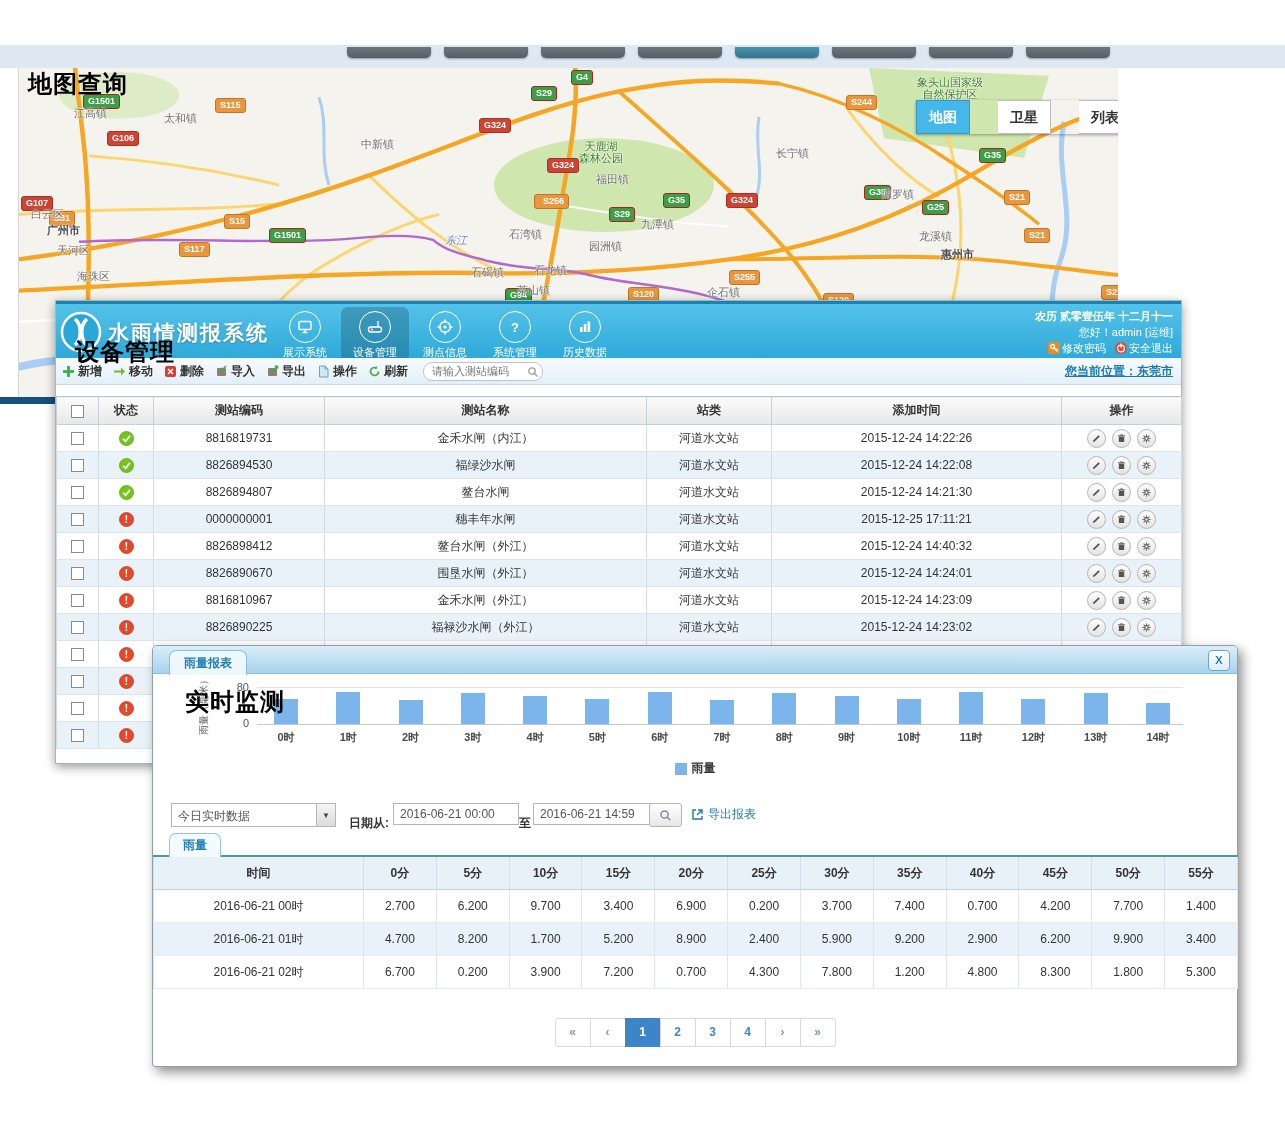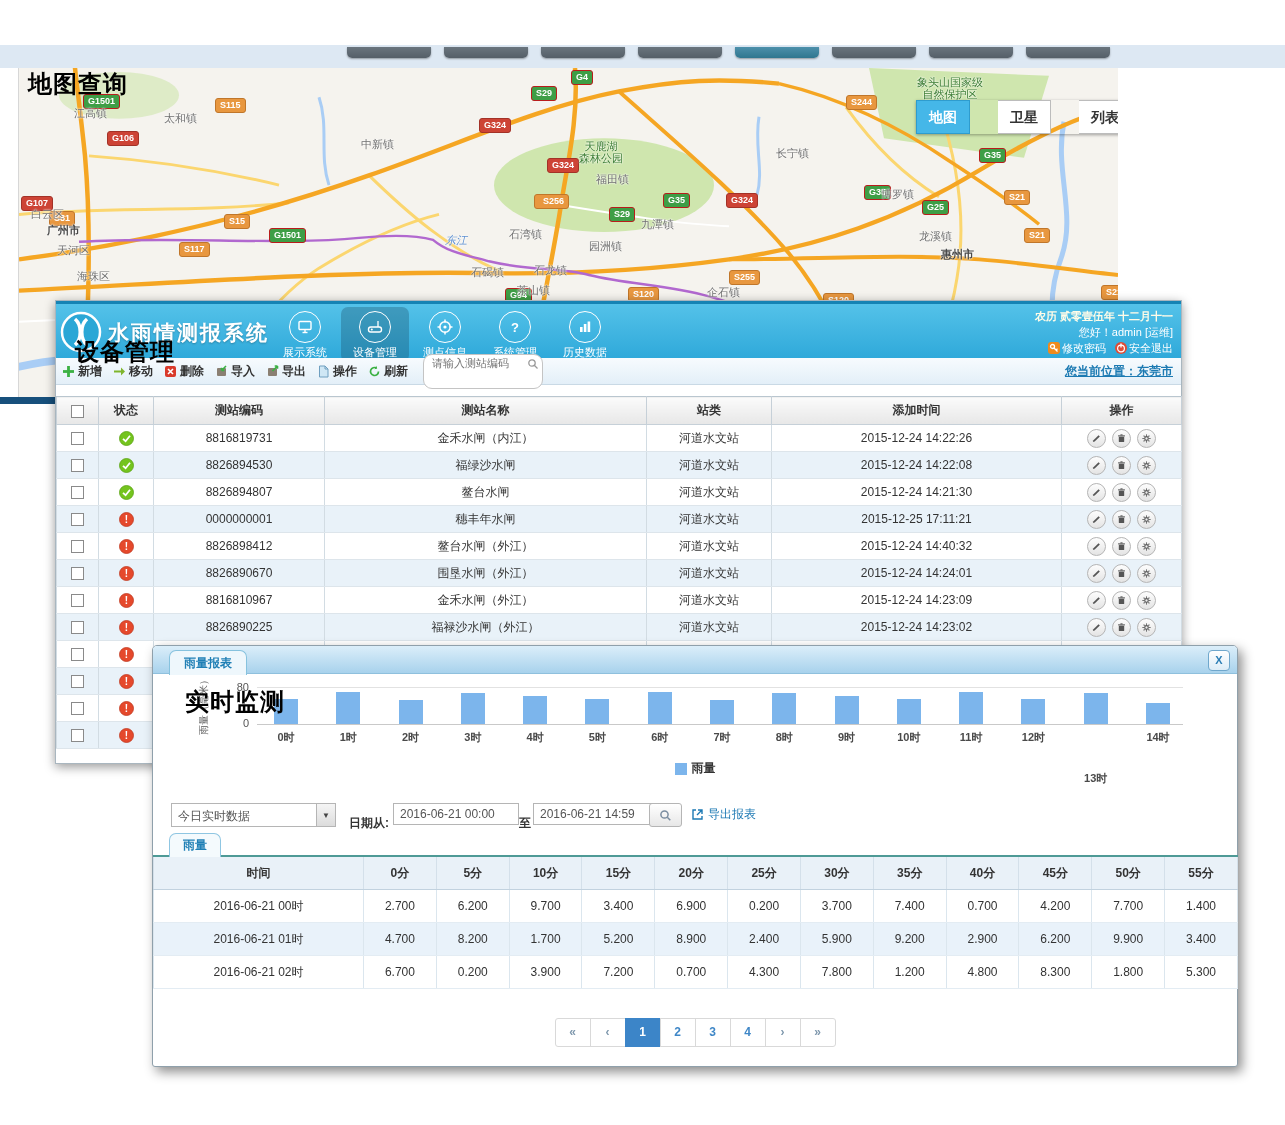--- a/index.html
+++ b/index.html
@@ -48,21 +48,21 @@
   .mini-ico{display:inline-block;width:12px;height:12px;vertical-align:-2px;border-radius:3px;margin:0 2px 0 6px;}
   .mini-key{background:#ef8b1d;}
   .mini-power{background:#e04b35;border-radius:50%;}
   .mini-ico svg{width:12px;height:12px;display:block;}
   
   .dev-strip{position:absolute;left:0;top:57px;width:100%;height:26px;background:linear-gradient(#f7fbfe,#e3eff8);border-bottom:1px solid #c9d9e5;}
   .toolbar{position:absolute;left:6px;top:57px;height:26px;display:flex;align-items:center;gap:11px;z-index:2;}
   .tb-btn{display:flex;align-items:center;gap:3px;font-size:12px;font-weight:bold;color:#333;cursor:pointer;white-space:nowrap;}
   .tb-btn svg{width:13px;height:13px;}
   .tb-search{position:relative;margin-left:4px;}
-  .tb-search input{width:92px;height:17px;border:1px solid #c4c4c4;border-radius:9px;font-size:11px;color:#999;padding:0 18px 16px 8px;outline:none;background:#fff;}
+  .tb-search input{width:92px;height:17px;border:1px solid #c4c4c4;border-radius:9px;font-size:11px;color:#999;padding:0 18px 0 8px;outline:none;background:#fff;}
   .tb-search .mag{position:absolute;right:4px;top:3px;width:12px;height:12px;}
   .dev-loc{position:absolute;right:8px;top:62px;font-size:12px;font-weight:bold;color:#1c7ab2;z-index:2;text-decoration:underline;}
   
   table.dev-table{position:absolute;left:0;top:95px;width:1125px;border-collapse:collapse;table-layout:fixed;font-size:12px;color:#333;}
   .dev-table th{height:25px;background:linear-gradient(#fbfbfb,#e7e7e7);border:1px solid #c6d0d8;border-top:1px solid #b9c6cf;font-size:12px;}
   .dev-table td{height:24px;border-left:1px solid #d2dce3;border-right:1px solid #d2dce3;border-bottom:1px solid #dde5eb;text-align:center;overflow:hidden;white-space:nowrap;}
   .dev-table tr.alt td{background:#e9f2f9;}
   .chk{display:inline-block;width:11px;height:11px;border:1px solid #8a8a8a;background:#fff;vertical-align:middle;cursor:pointer;}
   .st{display:inline-block;width:15px;height:15px;vertical-align:middle;}
   .ops{display:flex;justify-content:center;gap:6px;}
@@ -840,21 +840,21 @@
         <div class="xlab" style="left: 601.288px; top: 84px;">8时</div>
         <div class="bar" style="left: 681.574px; top: 50px; height: 28px; background: rgb(124, 181, 236);"></div>
         <div class="xlab" style="left: 663.574px; top: 84px;">9时</div>
         <div class="bar" style="left: 743.86px; top: 53px; height: 25px; background: rgb(124, 181, 236);"></div>
         <div class="xlab" style="left: 725.86px; top: 84px;">10时</div>
         <div class="bar" style="left: 806.146px; top: 46px; height: 32px; background: rgb(124, 181, 236);"></div>
         <div class="xlab" style="left: 788.146px; top: 84px;">11时</div>
         <div class="bar" style="left: 868.432px; top: 53px; height: 25px; background: rgb(124, 181, 236);"></div>
         <div class="xlab" style="left: 850.432px; top: 84px;">12时</div>
         <div class="bar" style="left: 930.718px; top: 47px; height: 31px; background: rgb(124, 181, 236);"></div>
-        <div class="xlab" style="left: 912.718px; top: 84px; margin-top: 41px;">13时</div>
+        <div class="xlab" style="left: 912.718px; top: 84px;">13时</div>
         <div class="bar" style="left: 993.004px; top: 57px; height: 21px; background: rgb(124, 181, 236);"></div>
         <div class="xlab" style="left: 975.004px; top: 84px;">14时</div>
       </div>
 
     <div class="legend">
       <span class="legend-sq" style="background: rgb(124, 181, 236);"></span>
       <span>雨量</span>
     </div>
 
     <div class="filter">

